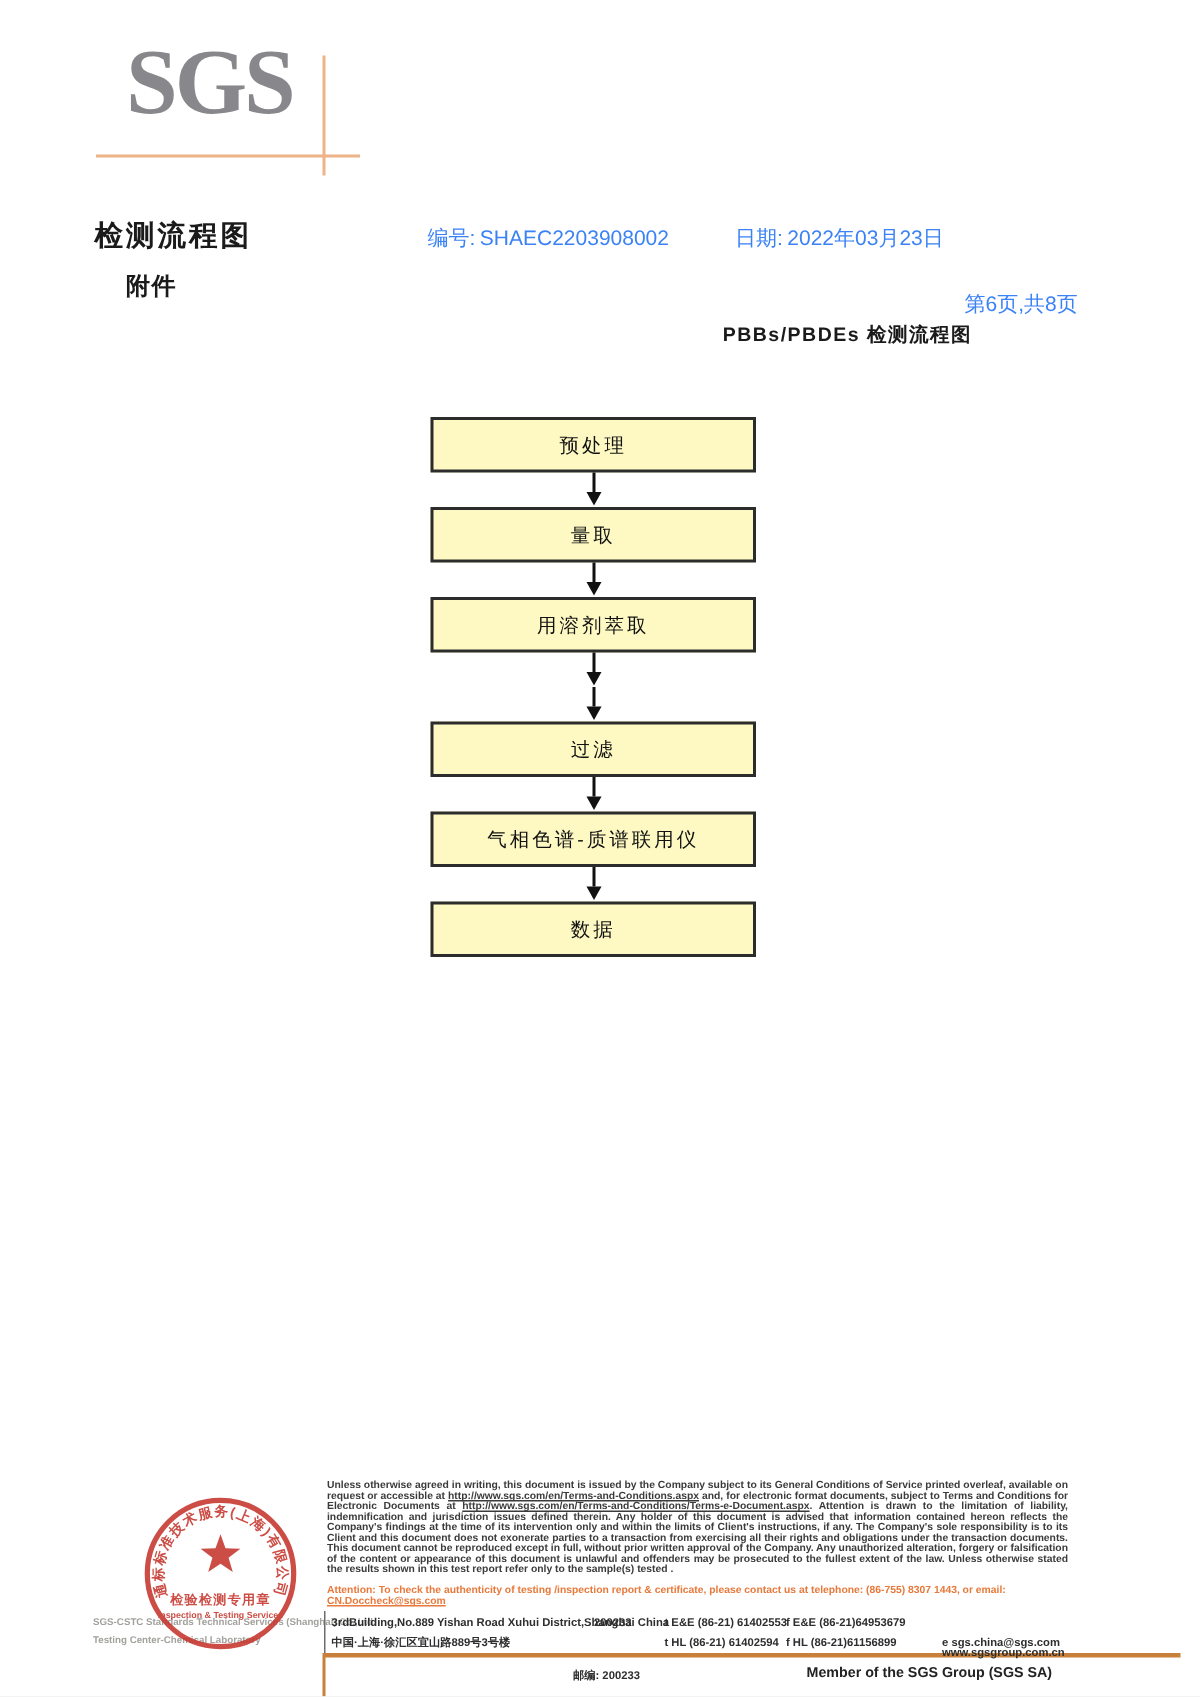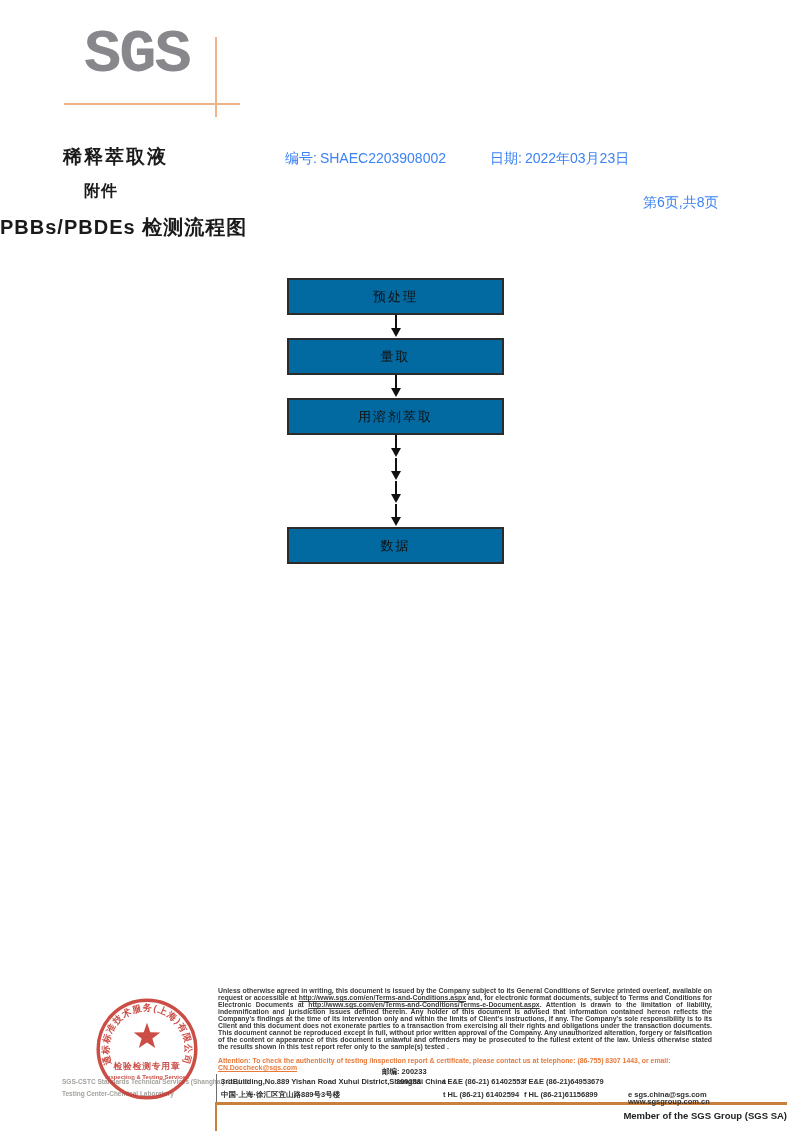--- a/index.html
+++ b/index.html
@@ -5,76 +5,76 @@
   * { margin:0; padding:0; box-sizing:border-box; }
   html,body { background:#e9e9e9; }
   .page {
     position:relative; width:800px; height:1131px; margin:0 auto;
     background:#ffffff; overflow:hidden;
     font-family:"Liberation Sans", sans-serif; color:#1a1a1a;
   }
   
   .logo-text {
     position:absolute; left:84px; top:24px;
-    font-family:Liberation Mono, monospace;
+    font-family:Liberation Serif, serif;
     font-size:62px; font-weight:800; letter-spacing:-2px;
     color:#88888c; line-height:1;
   }
   .logo-hline { position:absolute; left:64px; top:103px; width:176px; height:2px; background:#eeb488; }
   .logo-vline { position:absolute; left:215px; top:37px; width:2px; height:80px; background:#eeb488; }
   
   .report-title { position:absolute; left:63px; top:144px; font-size:19px; font-weight:bold; letter-spacing:2px; }
   .hmeta { position:absolute; top:150px; font-size:14px; color:#3b82f6; white-space:nowrap; }
   .hmeta .lbl { margin-right:3px; }
   .report-no { left:285px; }
   .report-date { left:490px; }
   .page-info { left:643px;margin-top:44px; }
   .attachment { position:absolute; left:63px; top:181px; font-size:16px; font-weight:bold; letter-spacing:1px;padding-left:21px; }
   
-  .chart-title { position:absolute; left:0; top:214px; width:648px; text-align:left;
-                 font-size:20px; font-weight:bold; letter-spacing:1px; }
+  .chart-title { position:absolute; left:0; top:214px; width:648px; text-align:right;
+                 font-size:13px; font-weight:bold; letter-spacing:1px; }
   .flowchart { position:absolute; left:287px; top:278px; width:217px;
                display:flex; flex-direction:column; align-items:center; }
   .fbox { width:100%; height:37px; border:2px solid #2c2c2c;
           display:flex; align-items:center; justify-content:center;
           font-family:Liberation Sans, sans-serif; font-size:13px; letter-spacing:2px; color:#111;
-          background:#0369a1; }
+          background:#fef9c3; }
   .farrow { display:flex; flex-direction:column; align-items:center; height:23px; }
   .farrow .shaft { width:2px; height:13px; background:#111; }
   .farrow .head { width:0; height:0; border-left:5px solid transparent;
                   border-right:5px solid transparent; border-top:9px solid #111; }
   
   .legal { position:absolute; left:218px; top:987px; width:494px;
            font-size:6.9px; line-height:7.05px; font-weight:bold; color:#3b3b3b;
            text-align:justify; }
   .legal .url { text-decoration:underline; }
   .attention { position:absolute; left:218px; top:1057px; width:494px;
                font-size:6.9px; line-height:7.05px; font-weight:bold; color:#e8793a;
                text-align:left; }
   .attention .url { text-decoration:underline; }
   .addr { position:absolute; font-size:7.5px; font-weight:bold; color:#2e2e2e; white-space:nowrap; }
   .company-gray { position:absolute; left:62px; width:170px; font-size:6.5px; line-height:12px;
                   font-weight:bold; color:#a3a29e; white-space:nowrap; }
   .vline-top { position:absolute; left:216px; top:1074px; width:1px; height:28px; background:#6d6d6d; }
   .vline-bottom { position:absolute; left:215px; top:1102px; width:2px; height:29px; background:#c9803b; }
   .footer-rule { position:absolute; left:216px; top:1102px; width:571px; height:2.5px; background:#c9803b; }
-  .member { position:absolute; left:490px; top:1110px; width:297px; text-align:right;
+  .member { position:absolute; left:471px; top:1110px; width:297px; text-align:center;
             font-size:9.5px; font-weight:bold; color:#222; }
   .stamp { position:absolute; left:86px; top:988px; width:122px; height:122px; opacity:.88; z-index:3; }
 </style>
 </head>
 <body>
 
 <div class="page">
 
   <div class="logo-text">SGS</div>
   <div class="logo-hline"></div>
   <div class="logo-vline"></div>
 
-  <div class="report-title">稀释萃取液</div>
+  <div class="report-title">检测流程图</div>
   <div class="hmeta report-no"><span class="lbl">编号:</span><span>SHAEC2203908002</span></div>
   <div class="hmeta report-date"><span class="lbl">日期:</span><span>2022年03月23日</span></div>
   <div class="hmeta page-info">第6页,共8页</div>
   <div class="attachment">附件</div>
 
   <div class="chart-title">PBBs/PBDEs 检测流程图</div>
   <div class="flowchart">
     <div class="fbox">预处理</div>
     <div class="farrow">
         <div class="shaft"></div>
@@ -87,24 +87,26 @@
       </div>
     <div class="fbox">用溶剂萃取</div>
     <div class="farrow">
         <div class="shaft"></div>
         <div class="head"></div>
       </div>
     <div class="farrow">
         <div class="shaft"></div>
         <div class="head"></div>
       </div>
+    <div class="fbox">过滤</div>
     <div class="farrow">
         <div class="shaft"></div>
         <div class="head"></div>
       </div>
+    <div class="fbox">气相色谱-质谱联用仪</div>
     <div class="farrow">
         <div class="shaft"></div>
         <div class="head"></div>
       </div>
     <div class="fbox">数据</div>
   </div>
 
   <div class="company-gray" style="top:1076px;">SGS-CSTC Standards Technical Services (Shanghai) Co.,Ltd.</div>
   <div class="company-gray" style="top:1088px;">Testing Center-Chemical Laboratory</div>
 
@@ -129,19 +131,19 @@
   <div class="vline-bottom"></div>
   <div class="footer-rule"></div>
 
   <div class="addr" style="left:221px; top:1077px;">3rdBuilding,No.889 Yishan Road Xuhui District,Shanghai China</div>
   <div class="addr" style="left:396px; top:1077px;">200233</div>
   <div class="addr" style="left:443px; top:1077px;">t E&amp;E (86-21) 61402553</div>
   <div class="addr" style="left:524px; top:1077px;">f E&amp;E (86-21)64953679</div>
   <div class="addr" style="left:628px; top:1077px;margin-top:20px;">www.sgsgroup.com.cn</div>
 
   <div class="addr" style="left:221px; top:1090px;">中国·上海·徐汇区宜山路889号3号楼</div>
-  <div class="addr" style="left:363px; top:1067px;padding-left:19px;">邮编: 200233</div>
+  <div class="addr" style="left:363px; top:1112px;padding-left:19px;">邮编: 200233</div>
   <div class="addr" style="left:443px; top:1090px;">t HL (86-21) 61402594</div>
   <div class="addr" style="left:524px; top:1090px;">f HL (86-21)61156899</div>
   <div class="addr" style="left:628px; top:1090px;">e sgs.china@sgs.com</div>
 
   <div class="member">Member of the SGS Group (SGS SA)</div>
 </div>
 
 </body></html>

